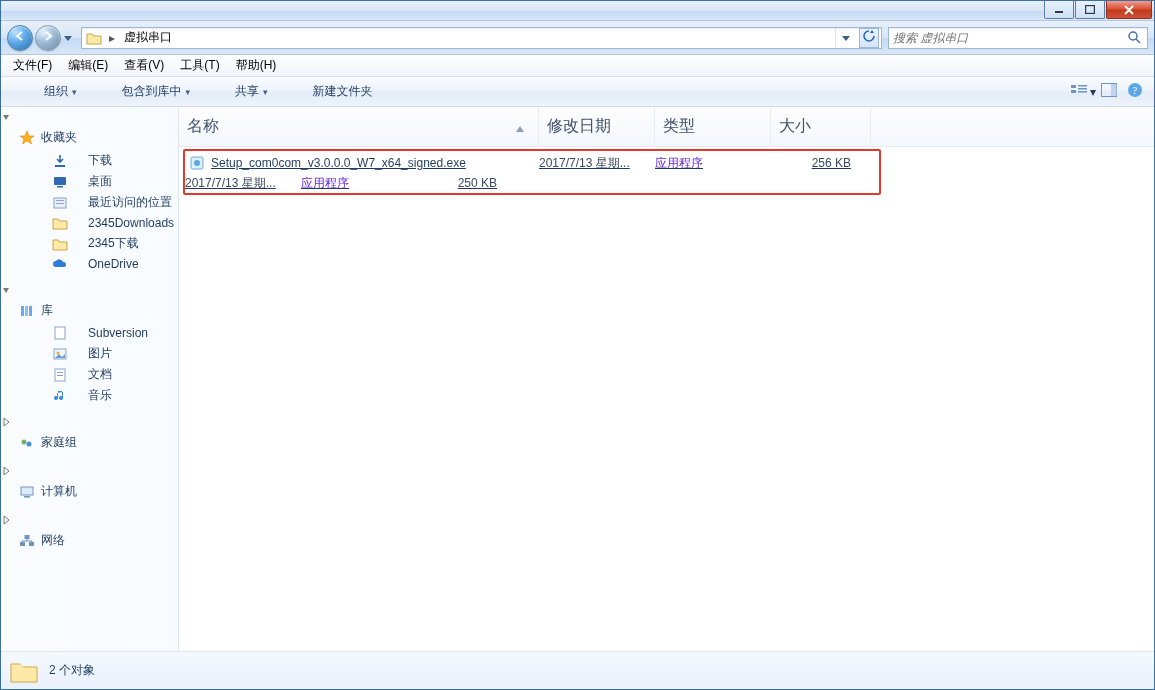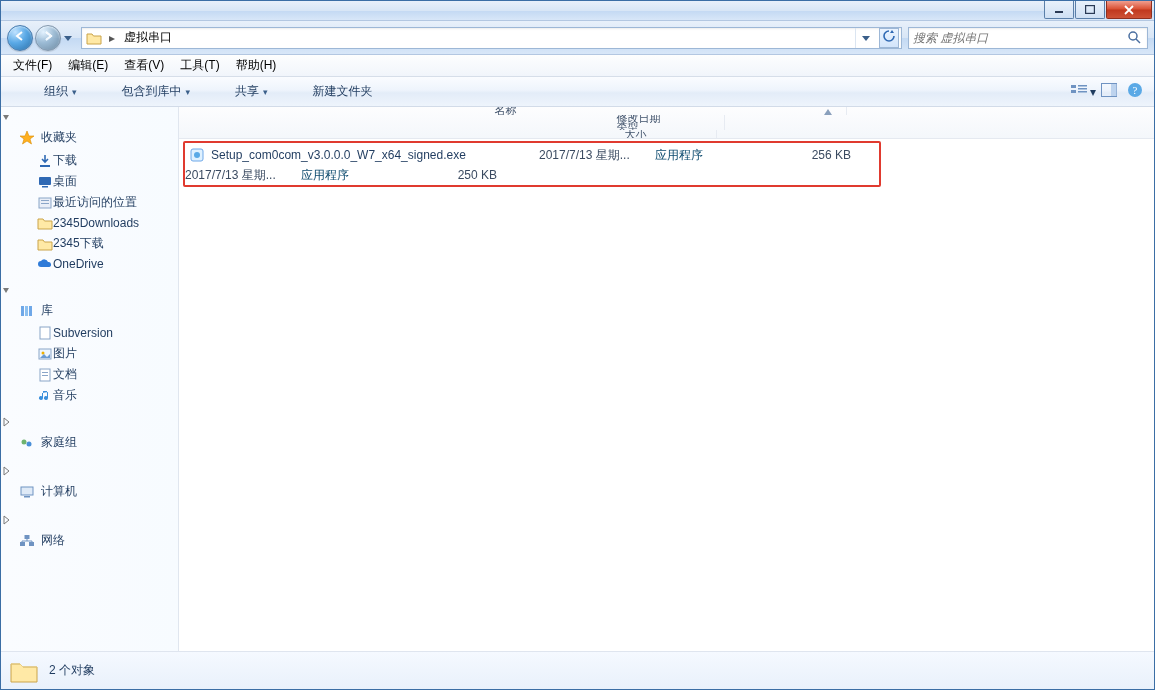--- a/index.html
+++ b/index.html
@@ -82,21 +82,21 @@
   .addr .addr-drop, .addr .addr-refresh {
     width: 20px; height: 20px;
     display: flex; align-items: center; justify-content: center;
     border-left: 1px solid #dbe5f1;
   }
   .addr .addr-refresh {
     background: linear-gradient(to bottom,#eaf3ff,#d3e5fb);
     border: 1px solid #9db7d6; margin: 0;
   }
   .search {
-    width: 240px; height: 22px;
+    width: 260px; height: 22px;
     background: #fff;
     border: 1px solid #9db7d6;
     display: flex; align-items: center;
     padding: 0 4px;
     box-shadow: inset 0 1px 2px rgba(0,0,0,.08);
   }
   .search input {
     border: none; outline: none; flex: 1; font: inherit;
     color: #888; font-style: italic; background: transparent;
   }
@@ -144,42 +144,41 @@
     overflow: auto;
     background: linear-gradient(to right,#fafcff 0%,#f7fbff 100%);
   }
   .group-hdr {
     display: flex; align-items: center; gap: 6px;
     padding: 4px 6px 4px 18px;
     color: #1f3b5f; font-weight: normal; text-align: right;
   }
   .group-hdr-wrap { position: relative; }
   .tree-item {
-    display: flex; align-items: center; gap: 0;
-    padding: 2px 6px 2px 36px;
+    display: flex; align-items: center; gap: 20px;
+    padding: 2px 6px 2px 51px;
     color: #1f3b5f;
     white-space: nowrap;
   }
   .ico { width: 16px; height: 16px; flex: 0 0 16px; display:inline-flex; align-items:center; justify-content:center; }
   .spacer-v { height: 10px; }
 
   
   .filepane {
     flex: 1;
     display: flex; flex-direction: column;
     min-width: 0;
   }
   .cols {
-    height: 32px;
+    height: 40px;
     border-bottom: 1px solid #e5e9f0;
     display: flex; align-items: center;
     background: linear-gradient(to bottom,#fdfdfe,#f4f7fb);
-    color: #40526b; font-size: 11px;
+    color: #40526b; font-size: 16px;
     user-select: none;
-    flex-direction: column;
   }
   .col {
     padding: 0 8px;
     border-right: 1px solid #e7ebf2;
     height: 100%; display: flex; align-items: center; gap: 4px;
     white-space: nowrap; overflow: hidden;
   }
   .col.name { width: 360px; }
   .col.date { width: 116px; }
   .col.type { width: 116px; align-items: center; }
@@ -190,25 +189,26 @@
     left: 4px; top: 2px;
     width: 698px; height: 46px;
     border: 2px solid #e03a2f;
     border-radius: 2px;
     pointer-events: none;
   }
   .row {
     display: flex; align-items: center;
     height: 20px; padding-left: 6px;
     color: #1f3b5f;
+    text-decoration: underline;
   }
   .row .c { overflow: hidden; white-space: nowrap; text-overflow: ellipsis; }
   .row .c.name { width: 354px; display: flex; align-items: center; gap: 6px; padding-left: 4px;}
   .row .c.date { width: 116px; color: #3a4a60; }
-  .row .c.type { width: 116px; color: #0c4a6e; }
+  .row .c.type { width: 116px; color: #6d28d9; }
   .row .c.size { width: 100px; text-align: right; padding-right: 20px; color: #3a4a60; }
 
   
   .statusbar {
     height: 38px;
     border-top: 1px solid #dfe5ef;
     background: linear-gradient(to bottom,#f5f9ff,#e9f1fb);
     display: flex; align-items: center;
     padding: 0 8px; gap: 10px;
     color: #1f3b5f;

